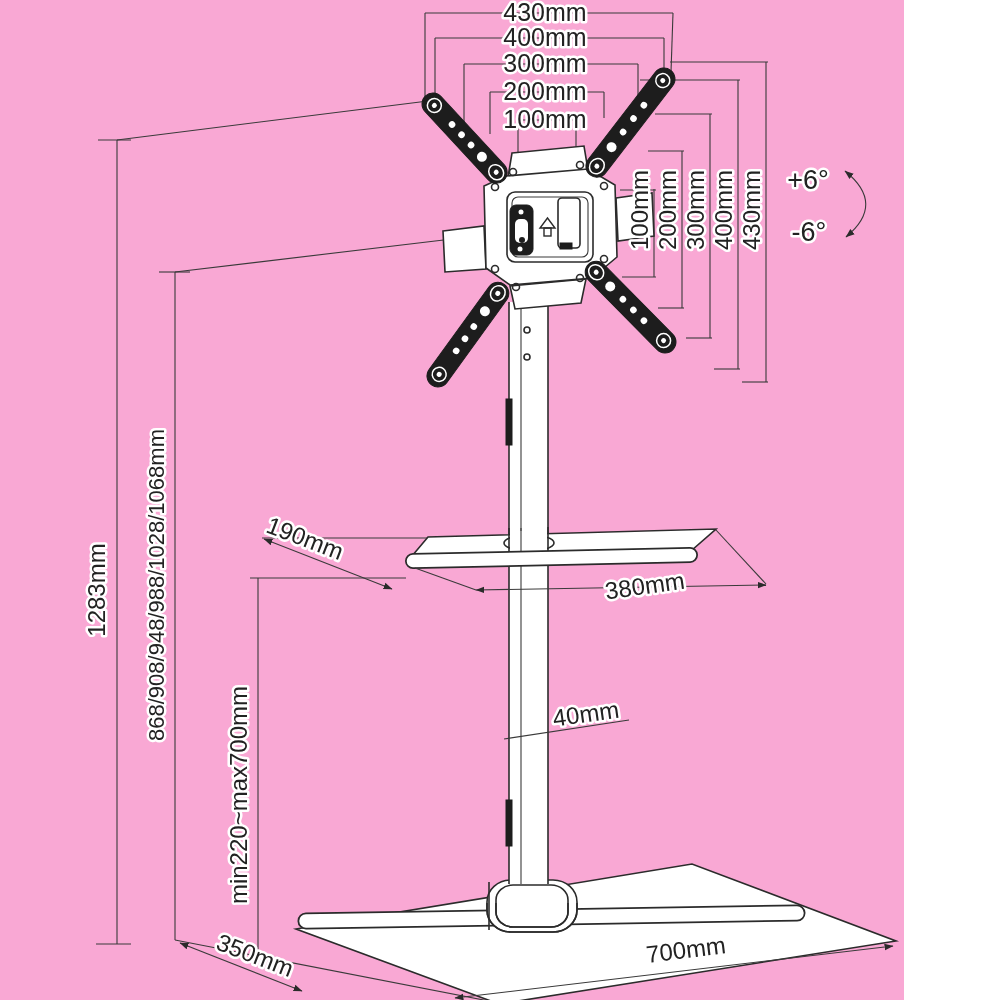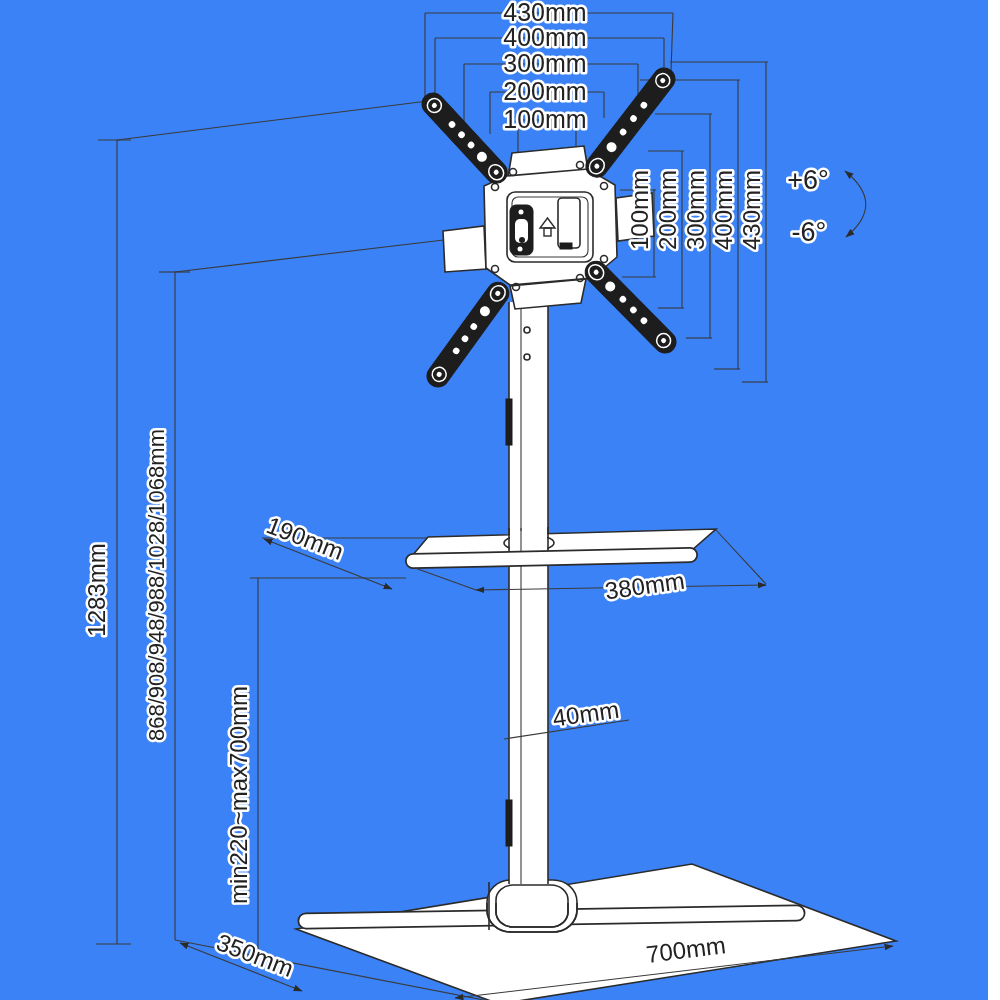--- a/index.html
+++ b/index.html
@@ -1,16 +1,16 @@
 <!DOCTYPE html>
 <html><head>
 <meta charset="utf-8">
 <style>
   html,body{margin:0;padding:0;background:#ffffff;}
-  .stage{width:988px;height:1000px;position:relative;background:#3b82f6;overflow:hidden;}
+  .stage{width:904px;height:1000px;position:relative;background:#f9a8d4;overflow:hidden;}
   svg{display:block;}
   .thin{stroke:#3a3a3a;stroke-width:1.1;fill:none;}
   .struct{stroke:#2b2b2b;stroke-width:1.6;fill:none;}
   .structw{stroke:#2b2b2b;stroke-width:1.6;fill:#ffffff;}
   .dark{fill:#1d1d1d;stroke:#1d1d1d;}
   text{font-family:"Liberation Sans","DejaVu Sans",sans-serif;fill:#222;
        paint-order:stroke;stroke:#ffffff;stroke-width:5px;stroke-linejoin:round;}
   .dimtxt{font-size:24px;}
   .toptxt{font-size:25px;}
   .tilttxt{font-size:27px;}

